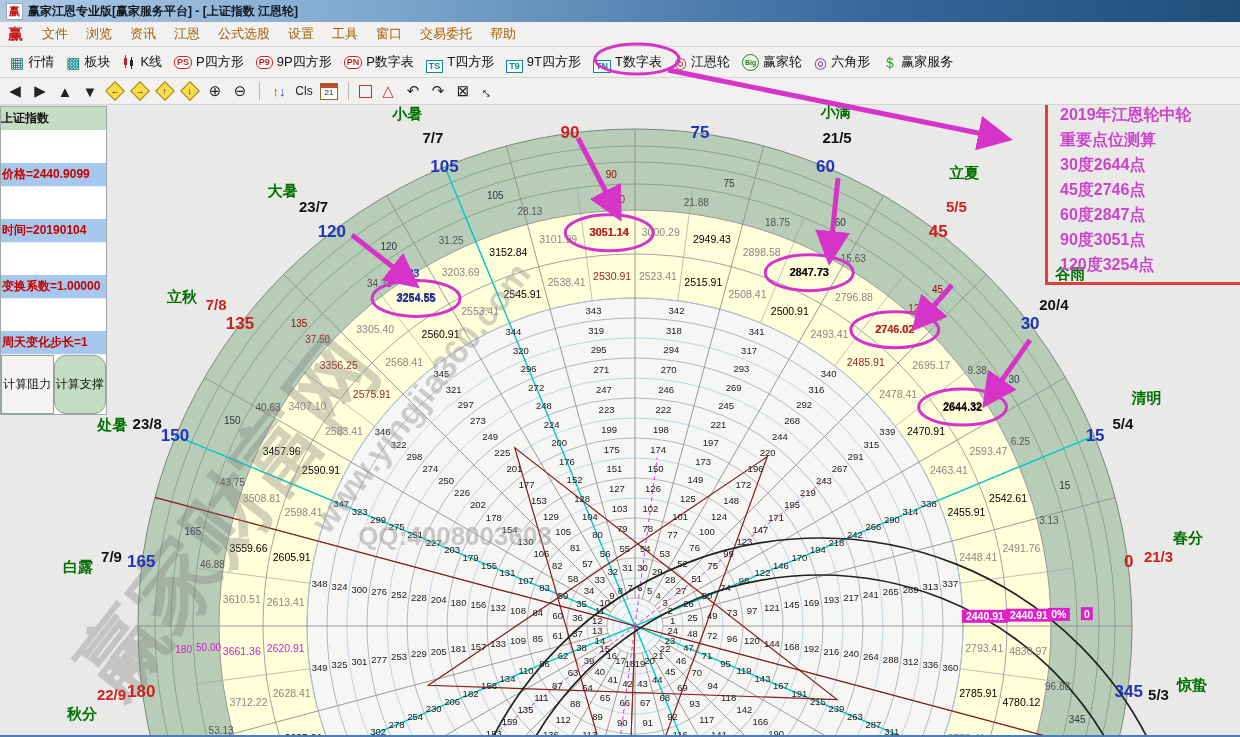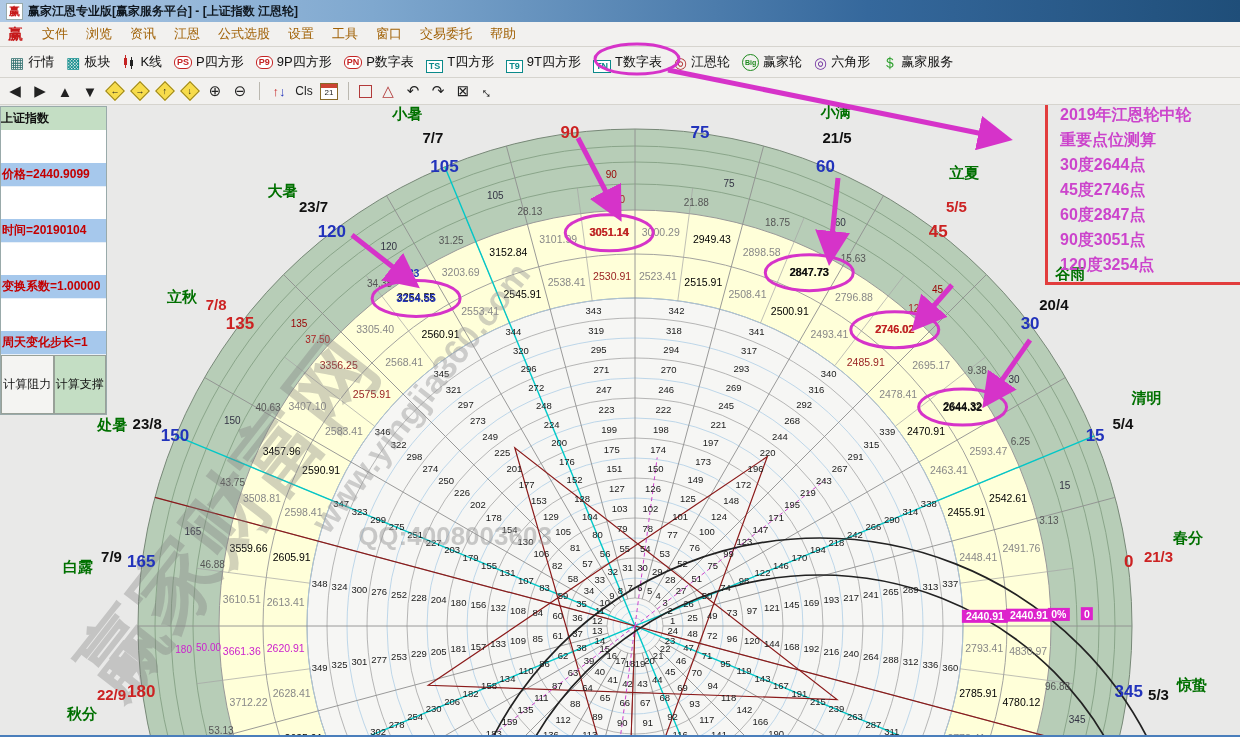--- a/index.html
+++ b/index.html
@@ -40,21 +40,21 @@
   #wheel-svg{position:absolute;left:0;top:0;}
   
   .info-panel{position:absolute;left:0;top:1px;width:105px;border:1px solid #9aa;background:#fff;z-index:5;}
   .ip-head{background:#C4DEC4;font-size:12px;font-weight:bold;color:#111;
     padding:3px 0;border-bottom:1px solid #fff;}
   .ip-row{background:#A6C8EC;color:#C40000;font-size:12px;font-weight:bold;padding:3px 1px;
     border-bottom:1px solid #E8F0F8;white-space:nowrap;overflow:hidden;margin-top:32px;}
   .ip-btns{display:flex;}
   .ip-btn{flex:1;font-size:12px;text-align:center;padding:20px 0;border:1px solid #98A098;cursor:default;}
   .ip-btn.calc-res{background:#F4F4F2;color:#111;}
-  .ip-btn.calc-sup{background:#C4DEC4;color:#111;}
+  .ip-btn.calc-sup{background:#C4DEC4;color:#111;border-radius:12px;}
   
   .anno-box{position:absolute;left:1045px;top:-16px;width:224px;height:196px;border:3px solid #E23D3D;
     padding:10px 4px 4px 12px;box-sizing:border-box;z-index:6;}
   .anno-line{color:#CC44CC;font-size:16px;font-weight:bold;line-height:25px;white-space:nowrap;}
   
   #overlay-svg{position:absolute;left:0;top:0;z-index:10;pointer-events:none;}
   .bottom-edge{position:absolute;left:0;bottom:0;width:100%;height:2px;background:#4A7EBB;z-index:20;}
 </style>
 </head>
 <body>

